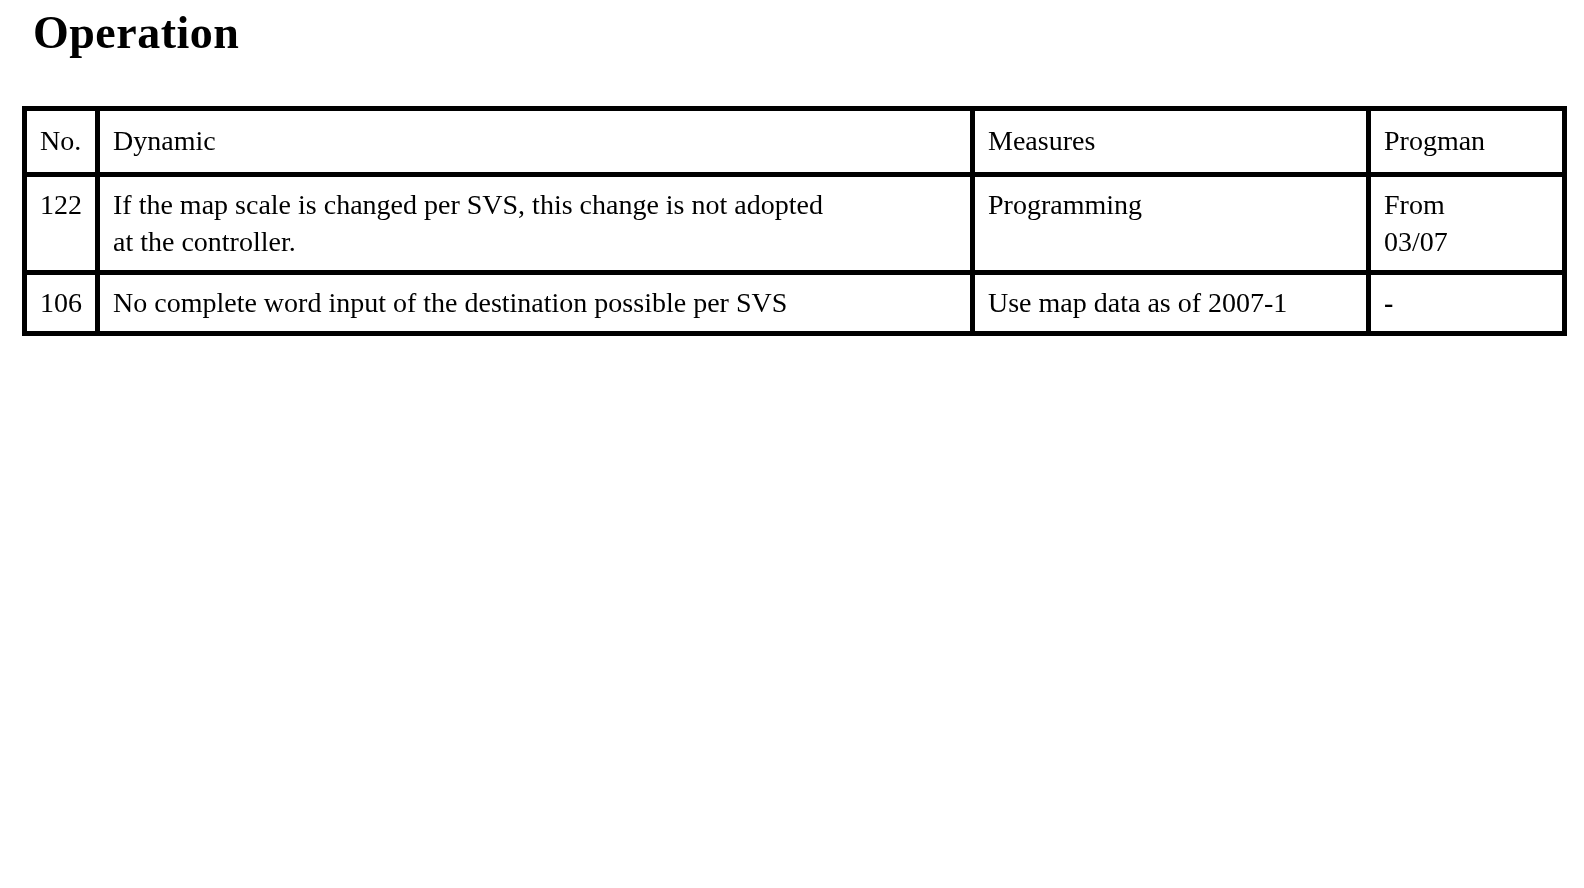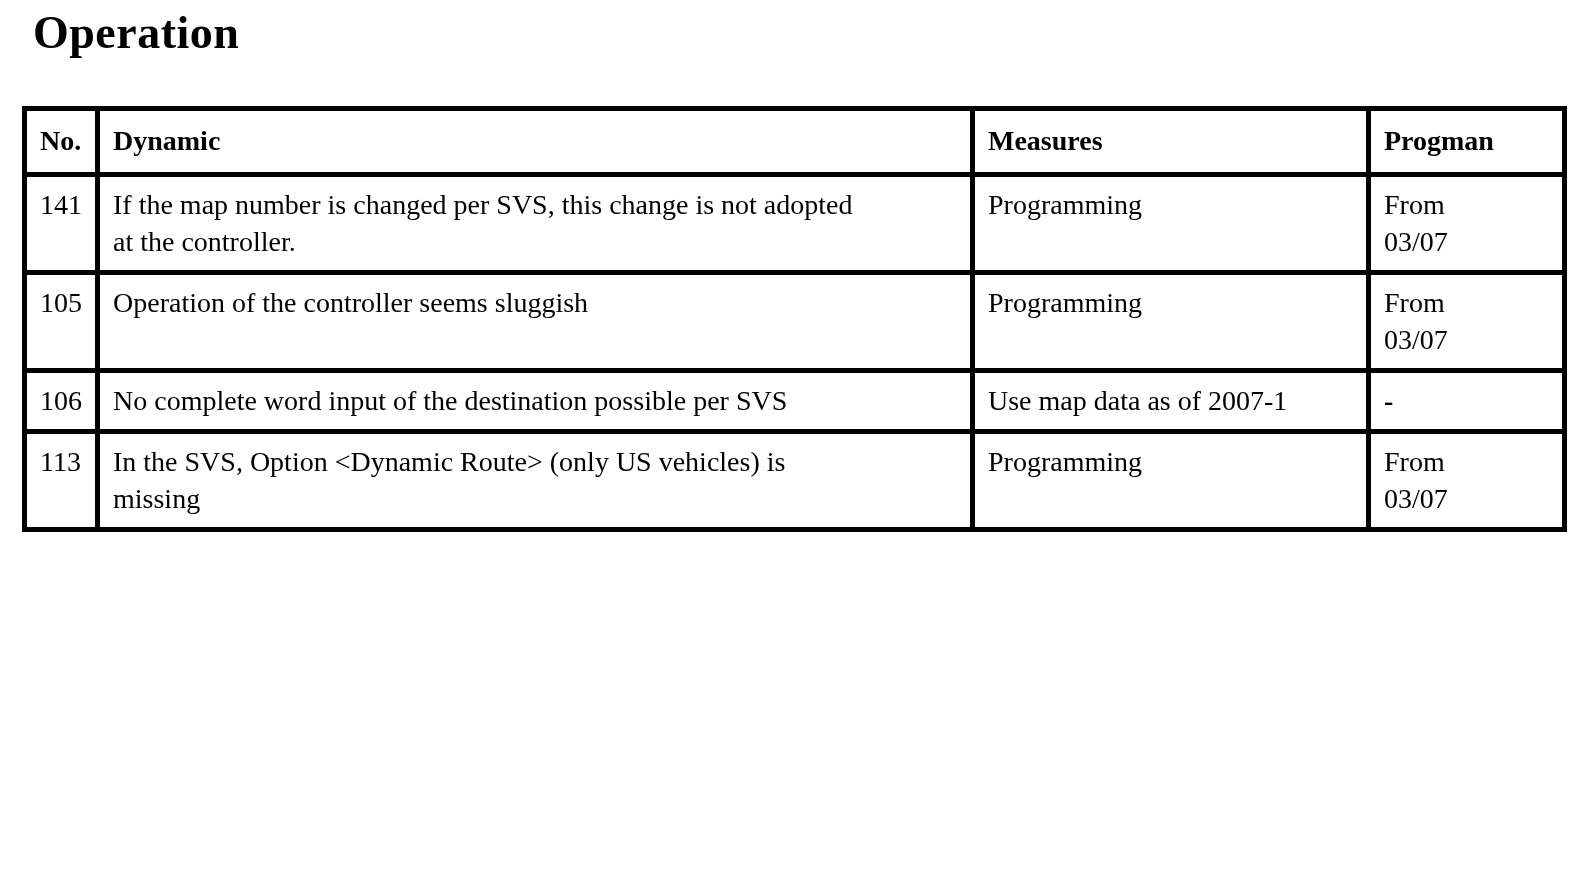--- a/index.html
+++ b/index.html
@@ -29,21 +29,21 @@
     border: 5px solid #000000;
     font-size: 28px;
     line-height: 37px;
     padding: 9px 13px 10px 13px;
     vertical-align: top;
     text-align: left;
     white-space: pre-line;
     overflow: hidden;
   }
   .grid th {
-    font-weight: bold;
+    font-weight: normal;
     height: 66px;
     vertical-align: middle;
     padding-top: 4px;
     padding-bottom: 6px;
   }
   .col-no { width: 73px; }
   .col-symptom { width: 875px; }
   .col-measures { width: 396px; }
   .col-progman { width: 196px; }
   td.bold-dash { font-weight: bold; }
@@ -64,43 +64,28 @@
     <thead>
       <tr>
         <th>No.</th>
         <th>Dynamic</th>
         <th>Measures</th>
         <th>Progman</th>
       </tr>
     </thead>
     <tbody>
         <tr>
-          <td>141</td>
-          <td>If the map number is changed per SVS, this change is not adopted
+          <td>122</td>
+          <td>If the map scale is changed per SVS, this change is not adopted
 at the controller.</td>
-          <td>Programming</td>
-          <td>From
-03/07</td>
-        </tr>
-        <tr>
-          <td>105</td>
-          <td>Operation of the controller seems sluggish</td>
           <td>Programming</td>
           <td>From
 03/07</td>
         </tr>
         <tr>
           <td>106</td>
           <td>No complete word input of the destination possible per SVS</td>
           <td>Use map data as of 2007-1</td>
           <td class="bold-dash">-</td>
         </tr>
-        <tr>
-          <td>113</td>
-          <td>In the SVS, Option &lt;Dynamic Route&gt; (only US vehicles) is
-missing</td>
-          <td>Programming</td>
-          <td>From
-03/07</td>
-        </tr>
       </tbody>
   </table>
 </div>
 
 </body></html>

